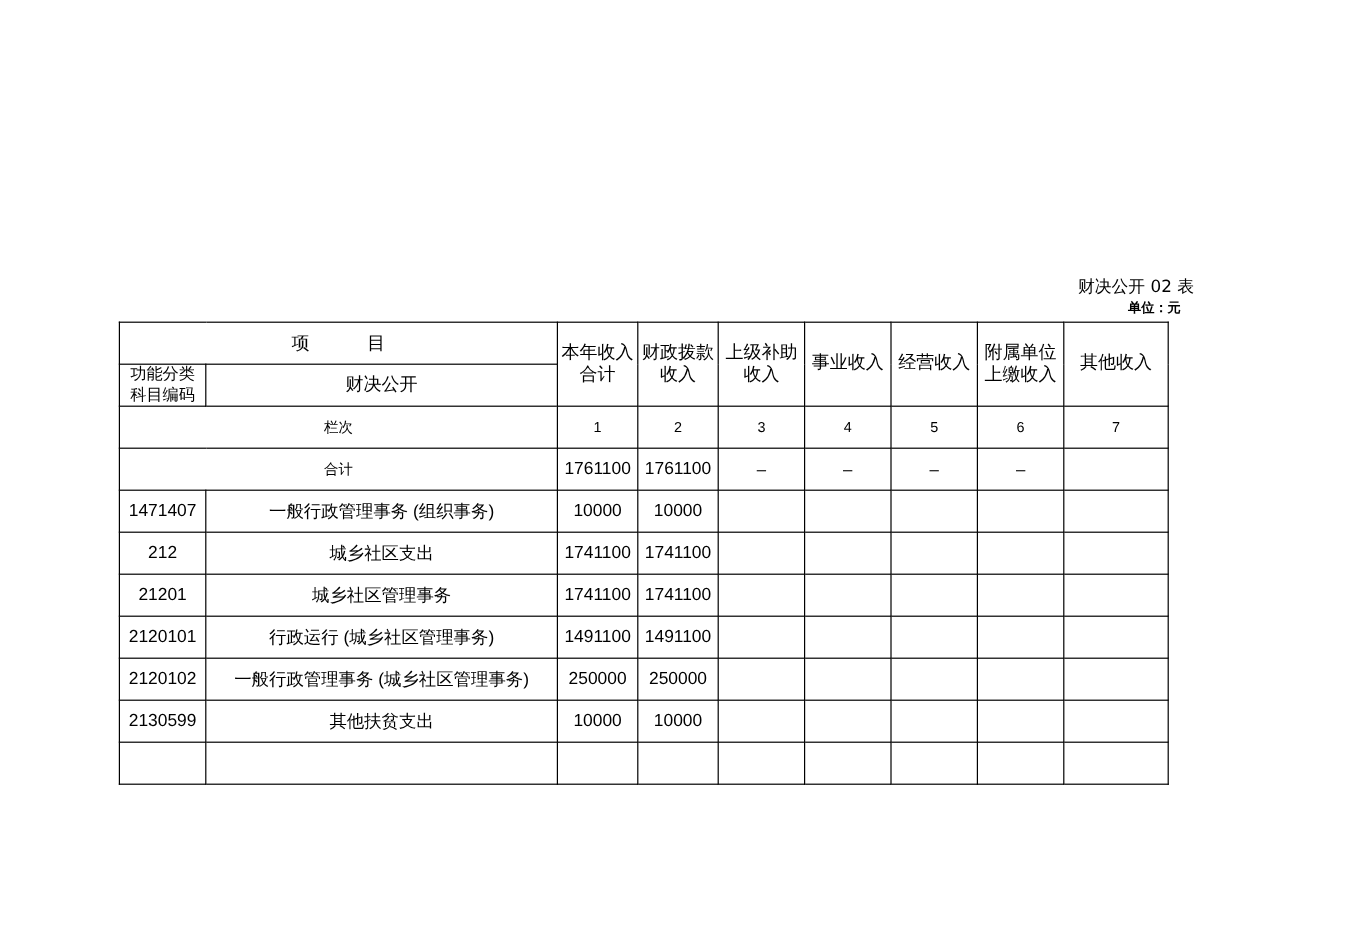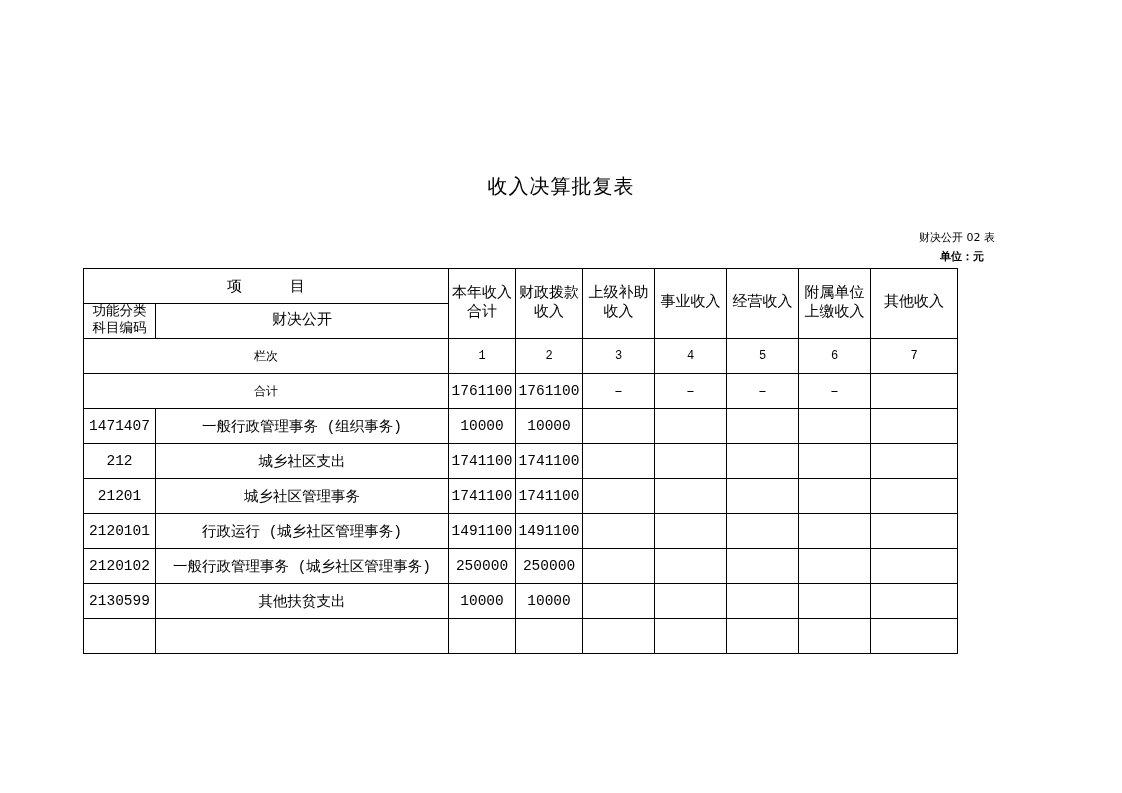--- a/index.html
+++ b/index.html
@@ -30,21 +30,21 @@
     text-align: center;
     font-size: 20px;
     letter-spacing: 1px;
     font-family: "DejaVu Sans", "Liberation Sans", sans-serif;
     font-weight: normal;
   }
   .form-code {
     position: absolute;
     right: 127px;
     top: 230px;
-    font-size: 11px;
+    font-size: 14px;
     font-family: "DejaVu Sans", "Liberation Sans", sans-serif;
     white-space: nowrap;
   }
   .unit-yuan {
     position: absolute;
     right: 138px;
     top: 249px;
     font-size: 11px;
     font-family: "DejaVu Sans", "Liberation Sans", sans-serif;
     white-space: nowrap;
@@ -53,25 +53,25 @@
   .unit-name {
     position: absolute;
     left: 95px;
     top: 245px;
     font-size: 15px;
     font-family: "DejaVu Sans", "Liberation Sans", sans-serif;
     white-space: nowrap;
   }
   table.main {
     position: absolute;
-    left: 83px;
+    left: 99px;
     top: 268px;
     border-collapse: collapse;
     table-layout: fixed;
-    font-family: Liberation Mono, monospace;
+    font-family: Liberation Sans, sans-serif;
     font-size: 14px;
   }
   table.main td {
     border: 1px solid #000000;
     padding: 0;
     text-align: center;
     vertical-align: middle;
     height: 34px;
   }
   .c-code { width: 72px; }
@@ -113,21 +113,20 @@
   }
   .dash {
     font-size: 14px;
   }
 </style>
 </head>
 <body>
 
 <div class="page">
 
-  <div class="doc-title">收入决算批复表</div>
 
   <div class="form-code">财决公开 02 表</div>
   <div class="unit-yuan">单位：元</div>
 
   <table class="main">
     <colgroup>
       <col class="c-code">
       <col class="c-name">
       <col class="c-num">
       <col class="c-num">

